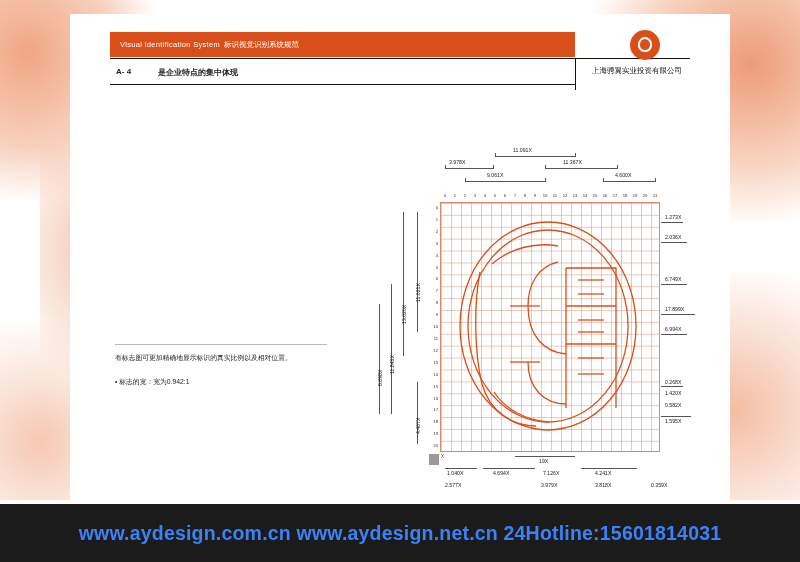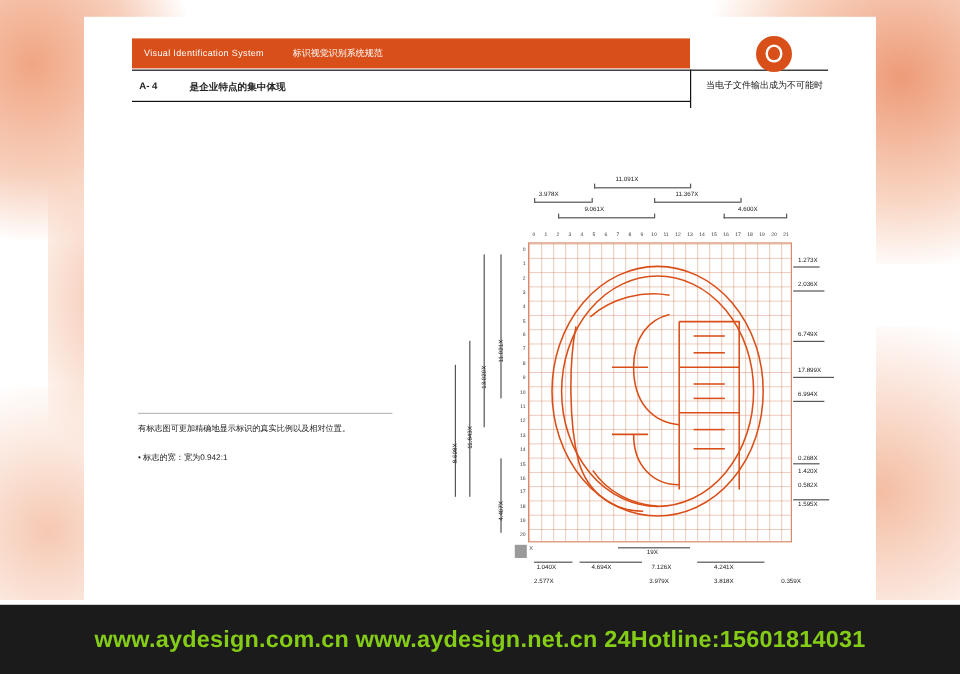--- a/index.html
+++ b/index.html
@@ -84,21 +84,21 @@
     padding-left: 10px;
     box-sizing: border-box;
     color: #ffffff;
   }
   .hdr-en {
     font-size: 7.5px;
     letter-spacing: 0.3px;
   }
   .hdr-cn {
     font-size: 7.5px;
-    margin-left: 24px;
+    margin-left: 4px;
   }
   .hdr-right {
     flex: 1;
     background: #ffffff;
   }
 
   .sub-row {
     position: absolute;
     left: 40px; top: 49px;
     width: 580px; height: 26px;
@@ -292,21 +292,21 @@
     position: absolute;
     left: 0; bottom: 0;
     width: 800px; height: 58px;
     background: #1b1b1b;
     display: flex;
     align-items: center;
     justify-content: center;
     z-index: 5;
   }
   .footer-text {
-    color: #84cc16;
+    color: #3b82f6;
     font-size: 19.5px;
     font-weight: bold;
     letter-spacing: 0.2px;
     white-space: nowrap;
   }
   .footer-strip {
     position: absolute;
     left: 0; bottom: 58px;
     width: 800px; height: 4px;
     background: #ffffff;
@@ -338,21 +338,21 @@
     <div class="rule-short"></div>
     <div class="vdivider"></div>
 
     <div class="sub-row">
       <span class="sub-code">A- 4</span>
       <span class="sub-title">是企业特点的集中体现</span>
     </div>
 
     <div class="brand">
       <div class="brand-mark"></div>
-      <div class="brand-name">当电子文件输出成为不可能时</div>
+      <div class="brand-name">上海骋翼实业投资有限公司</div>
     </div>
 
 
     <div class="note-rule"></div>
     <div class="note-block">
       <div>有标志图可更加精确地显示标识的真实比例以及相对位置。</div>
       <div class="note-item">• 标志的宽：宽为0.942:1</div>
     </div>
 
     <div class="diagram">

